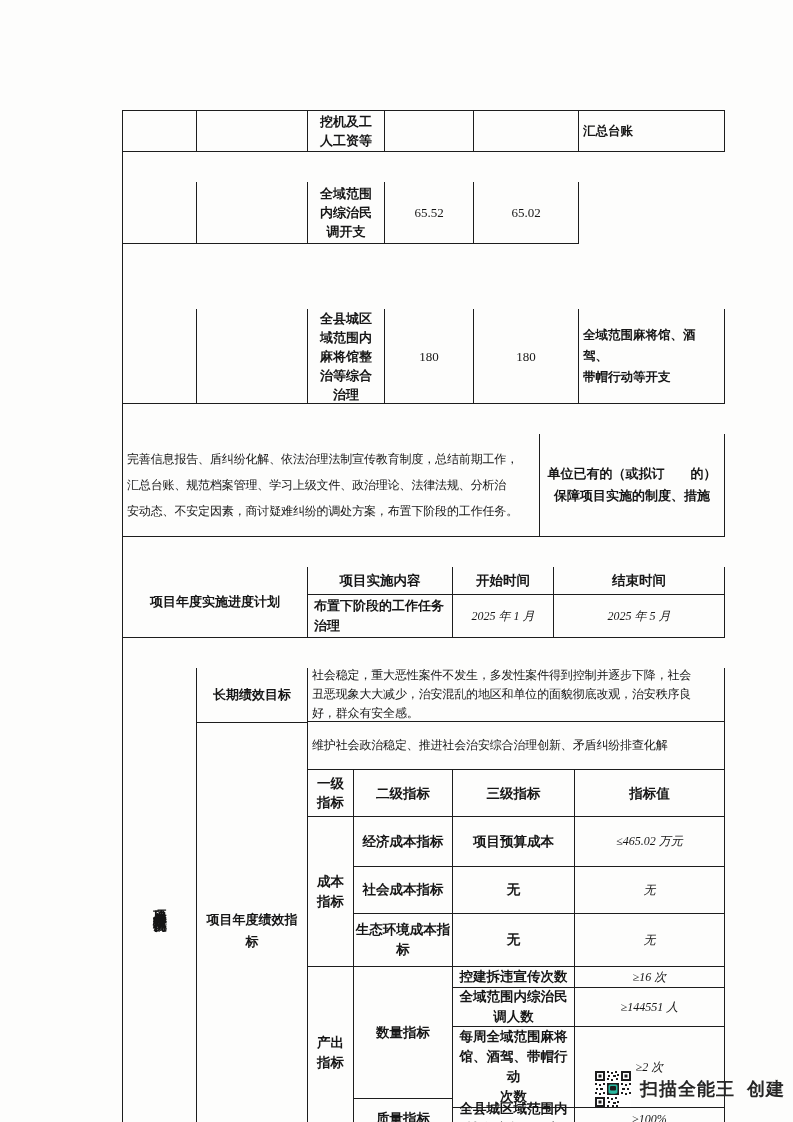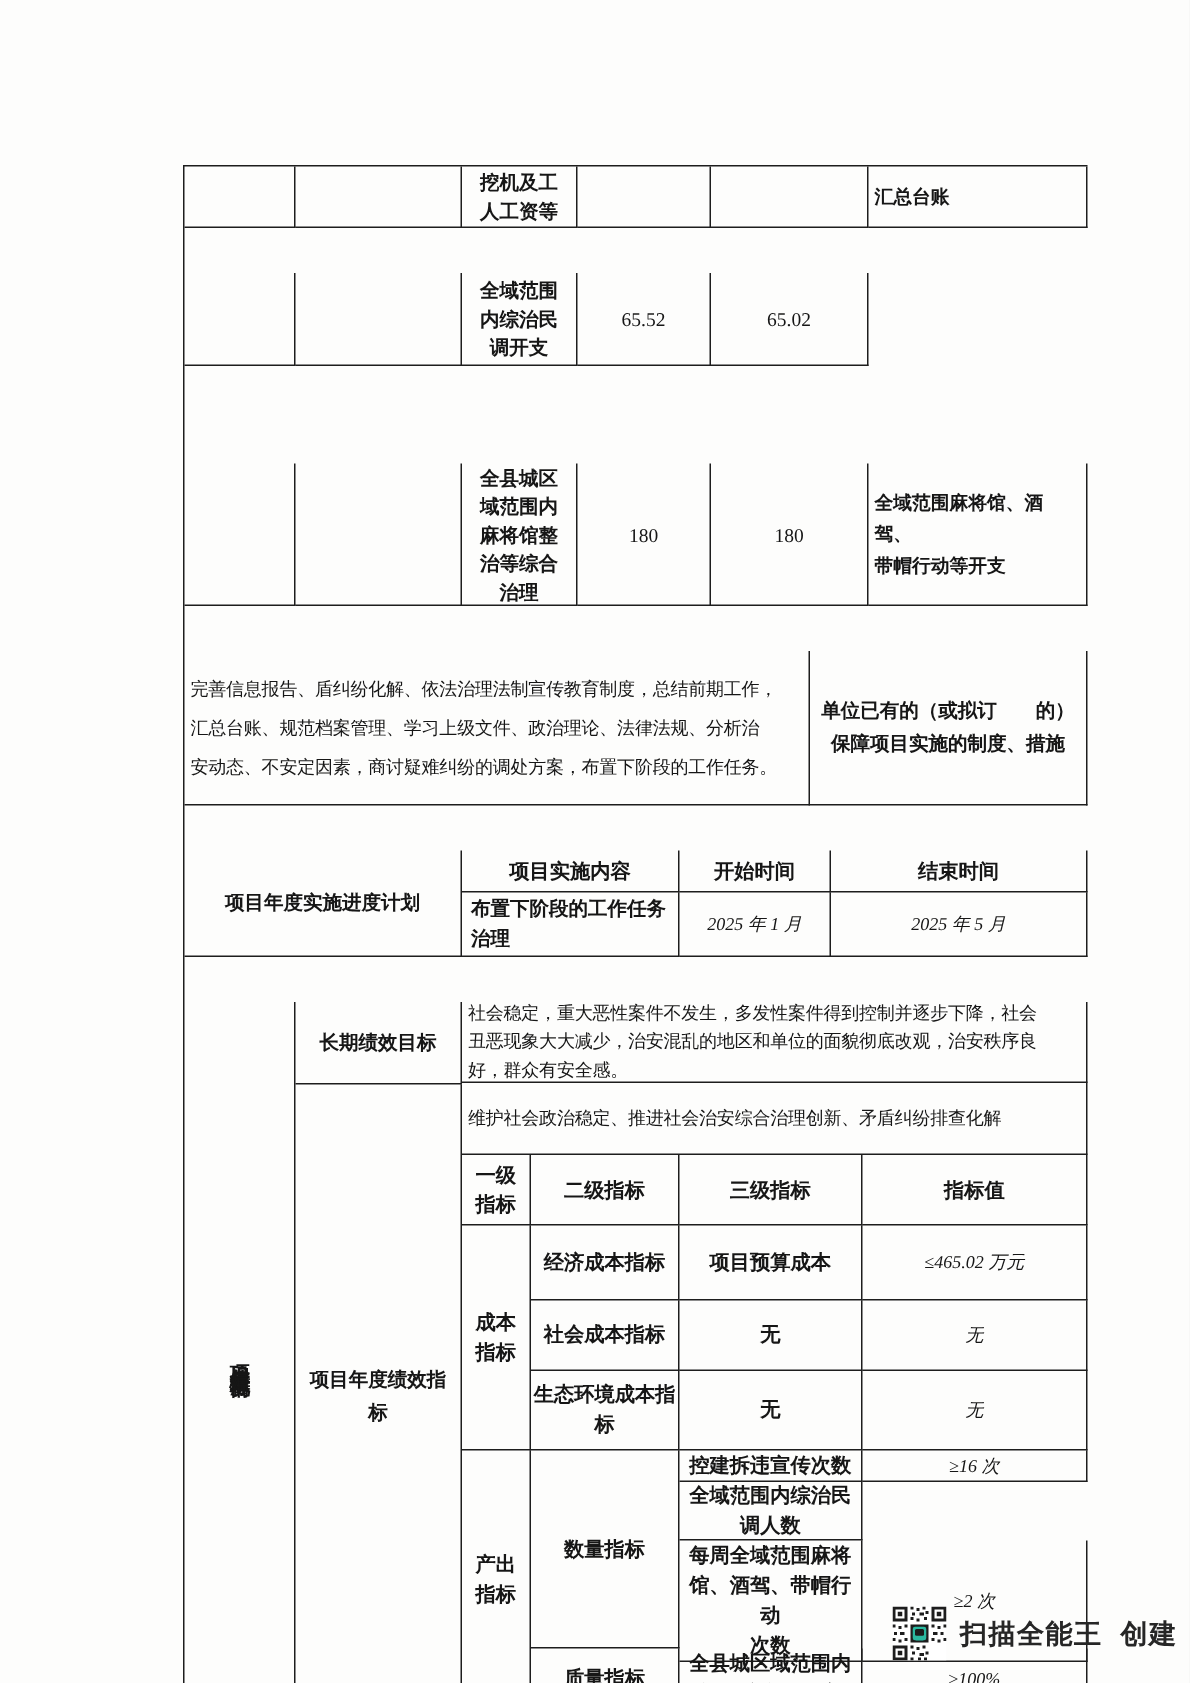--- a/index.html
+++ b/index.html
@@ -169,20 +169,21 @@
               <div class="row" style="height:132px;">
                 <div class="cell ind-lbl" style="width:99px;">数量指标</div>
                 <div class="col grow">
                   <div class="row" style="height:31px;">
                     <div class="cell ind-lbl" style="width:122px;">控建拆违宣传次数</div>
                     <div class="cell val grow">≥16 次</div>
                   </div>
                   <div class="row" style="height:39px;">
                     <div class="cell ind-lbl" style="width:122px;">全域范围内综治民
 调人数</div>
+                    <div class="cell val grow">≥144551 人</div>
                   </div>
                   <div class="row grow">
                     <div class="cell ind-lbl" style="width:122px;">每周全域范围麻将
 馆、酒驾、带帽行动
 次数</div>
                     <div class="cell val grow">≥2 次</div>
                   </div>
                 </div>
               </div>
               <div class="row grow">

